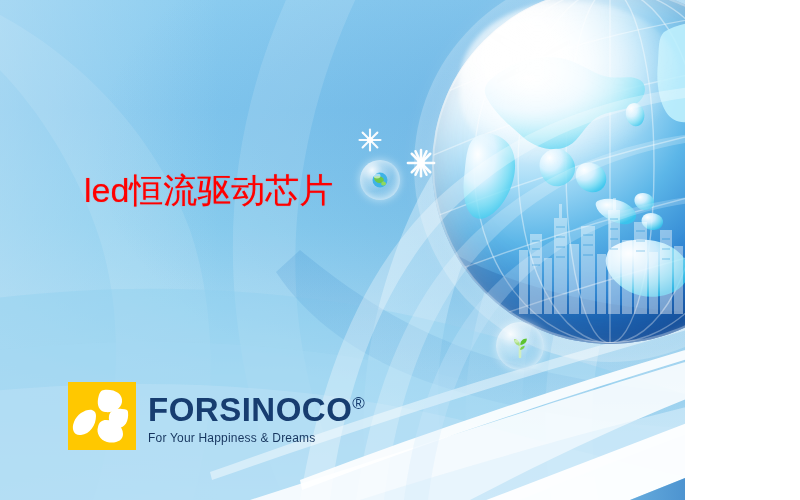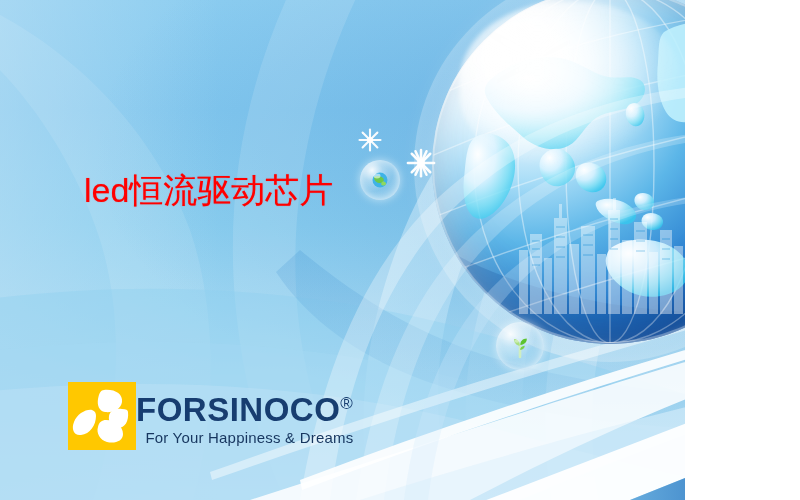--- a/index.html
+++ b/index.html
@@ -159,21 +159,21 @@
     letter-spacing: 0px;
   }
 
   
   .logo {
     position: absolute;
     left: 68px;
     top: 382px;
     display: flex;
     align-items: center;
-    gap: 0;
+    gap: 12px;
   }
   .logo-mark {
     width: 68px;
     height: 68px;
     background: #ffc800;
     display: block;
     flex: 0 0 auto;
   }
   .logo-text {
     display: flex;
@@ -190,27 +190,26 @@
     font-family: "Liberation Sans", sans-serif;
     white-space: nowrap;
   }
   .logo-name sup {
     font-size: 17px;
     vertical-align: 12px;
     font-weight: normal;
   }
   .logo-tagline {
     color: #17365f;
-    font-size: 15px;
+    font-size: 12px;
     line-height: 20px;
     letter-spacing: 0.2px;
     font-family: "Liberation Sans", sans-serif;
     white-space: nowrap;
     margin-top: 1px;
-    text-align: right;
   }
 </style>
 </head>
 <body>
 
 <div id="banner">
 
   <div class="layer bg-base"></div>
   <div class="layer bg-wash"></div>
 

